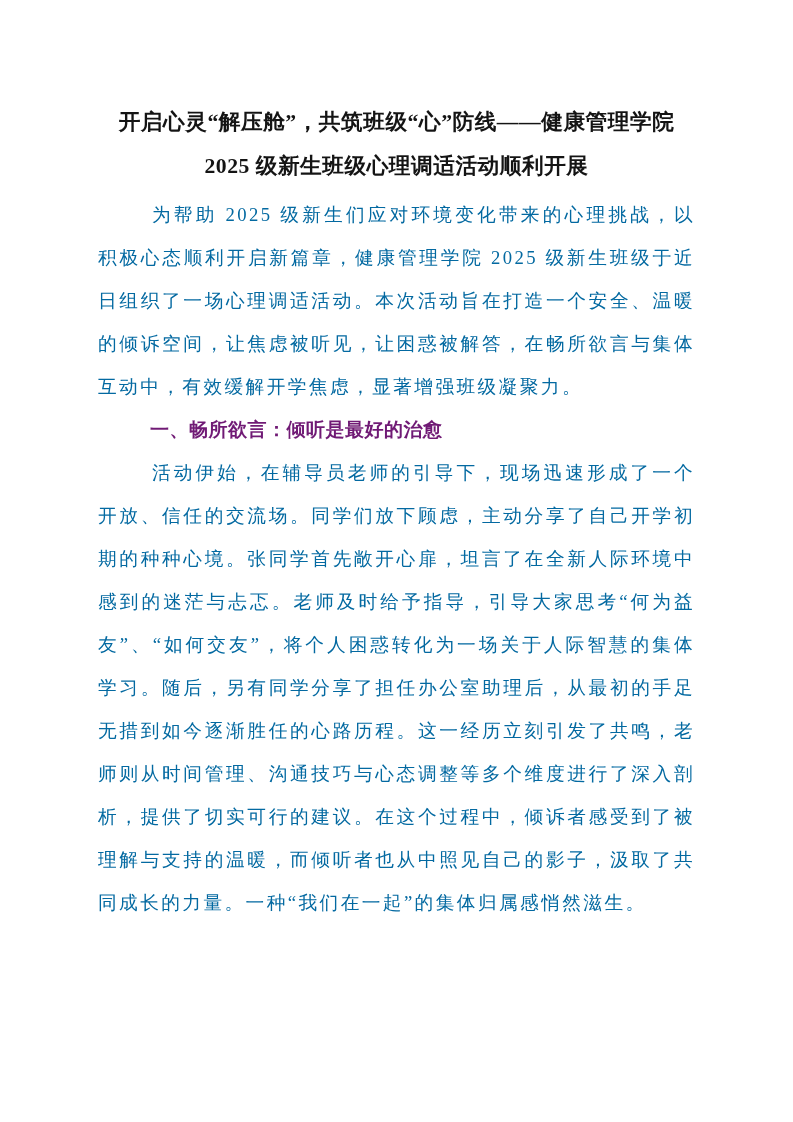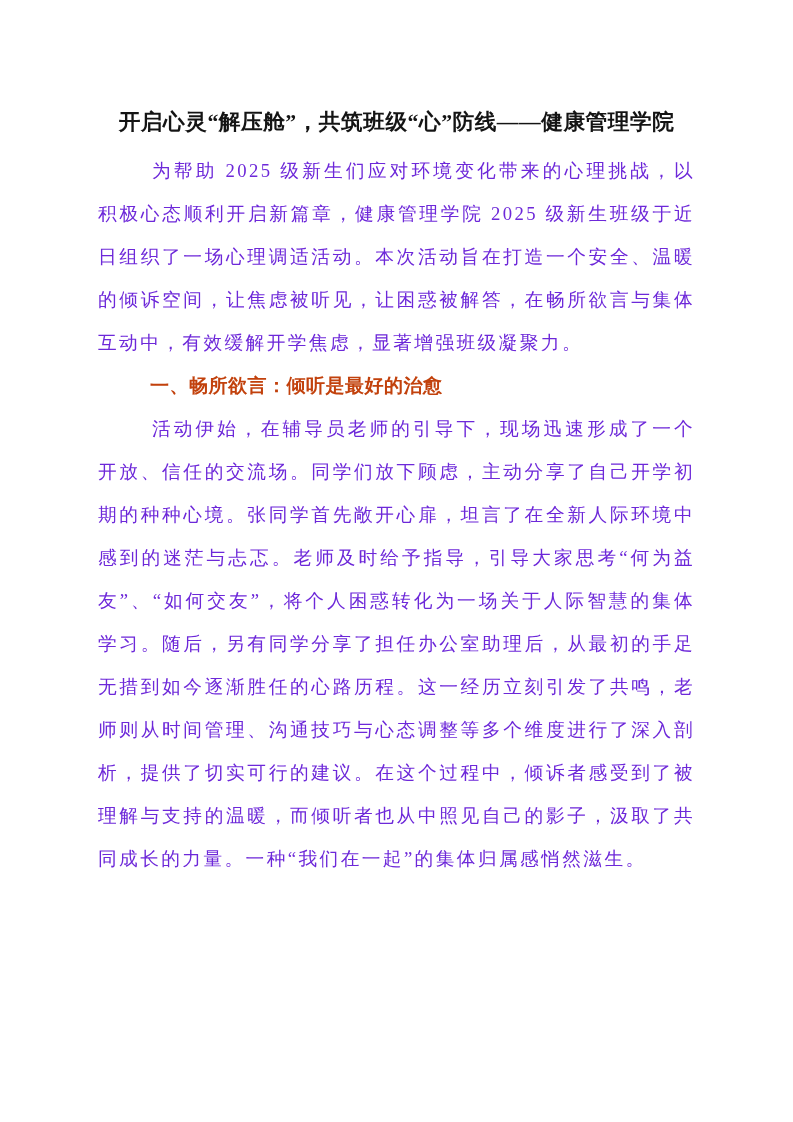--- a/index.html
+++ b/index.html
@@ -32,39 +32,40 @@
     text-align: center;
   }
   .body-para {
     margin: 0;
     font-family: "Liberation Serif", "DejaVu Serif", serif;
     font-size: 18.7px;
     line-height: 43px;
     letter-spacing: 2.4px;
     text-align: justify;
     text-indent: 54px;
-    color: #6d28d9;
+    color: #0369a1;
   }
   .section-heading {
     margin: 0;
     font-family: "Liberation Sans", "DejaVu Sans", sans-serif;
     font-weight: 700;
     font-size: 19px;
     line-height: 43px;
     text-indent: 52px;
     letter-spacing: 0.5px;
-    color: #c2410c;
+    color: #701a75;
   }
 </style>
 </head>
 <body>
 
 <div class="page">
   <h1 class="doc-title">
     <span class="title-line">开启心灵“解压舱”，共筑班级“心”防线——健康管理学院</span>
+    <span class="title-line">2025 级新生班级心理调适活动顺利开展</span>
   </h1>
 
   <p class="body-para">为帮助 2025 级新生们应对环境变化带来的心理挑战，以积极心态顺利开启新篇章，健康管理学院 2025 级新生班级于近日组织了一场心理调适活动。本次活动旨在打造一个安全、温暖的倾诉空间，让焦虑被听见，让困惑被解答，在畅所欲言与集体互动中，有效缓解开学焦虑，显著增强班级凝聚力。</p>
 
   <h2 class="section-heading">一、畅所欲言：倾听是最好的治愈</h2>
 
   <p class="body-para">活动伊始，在辅导员老师的引导下，现场迅速形成了一个开放、信任的交流场。同学们放下顾虑，主动分享了自己开学初期的种种心境。张同学首先敞开心扉，坦言了在全新人际环境中感到的迷茫与忐忑。老师及时给予指导，引导大家思考“何为益友”、“如何交友”，将个人困惑转化为一场关于人际智慧的集体学习。随后，另有同学分享了担任办公室助理后，从最初的手足无措到如今逐渐胜任的心路历程。这一经历立刻引发了共鸣，老师则从时间管理、沟通技巧与心态调整等多个维度进行了深入剖析，提供了切实可行的建议。在这个过程中，倾诉者感受到了被理解与支持的温暖，而倾听者也从中照见自己的影子，汲取了共同成长的力量。一种“我们在一起”的集体归属感悄然滋生。</p>
 </div>
 
 </body></html>

